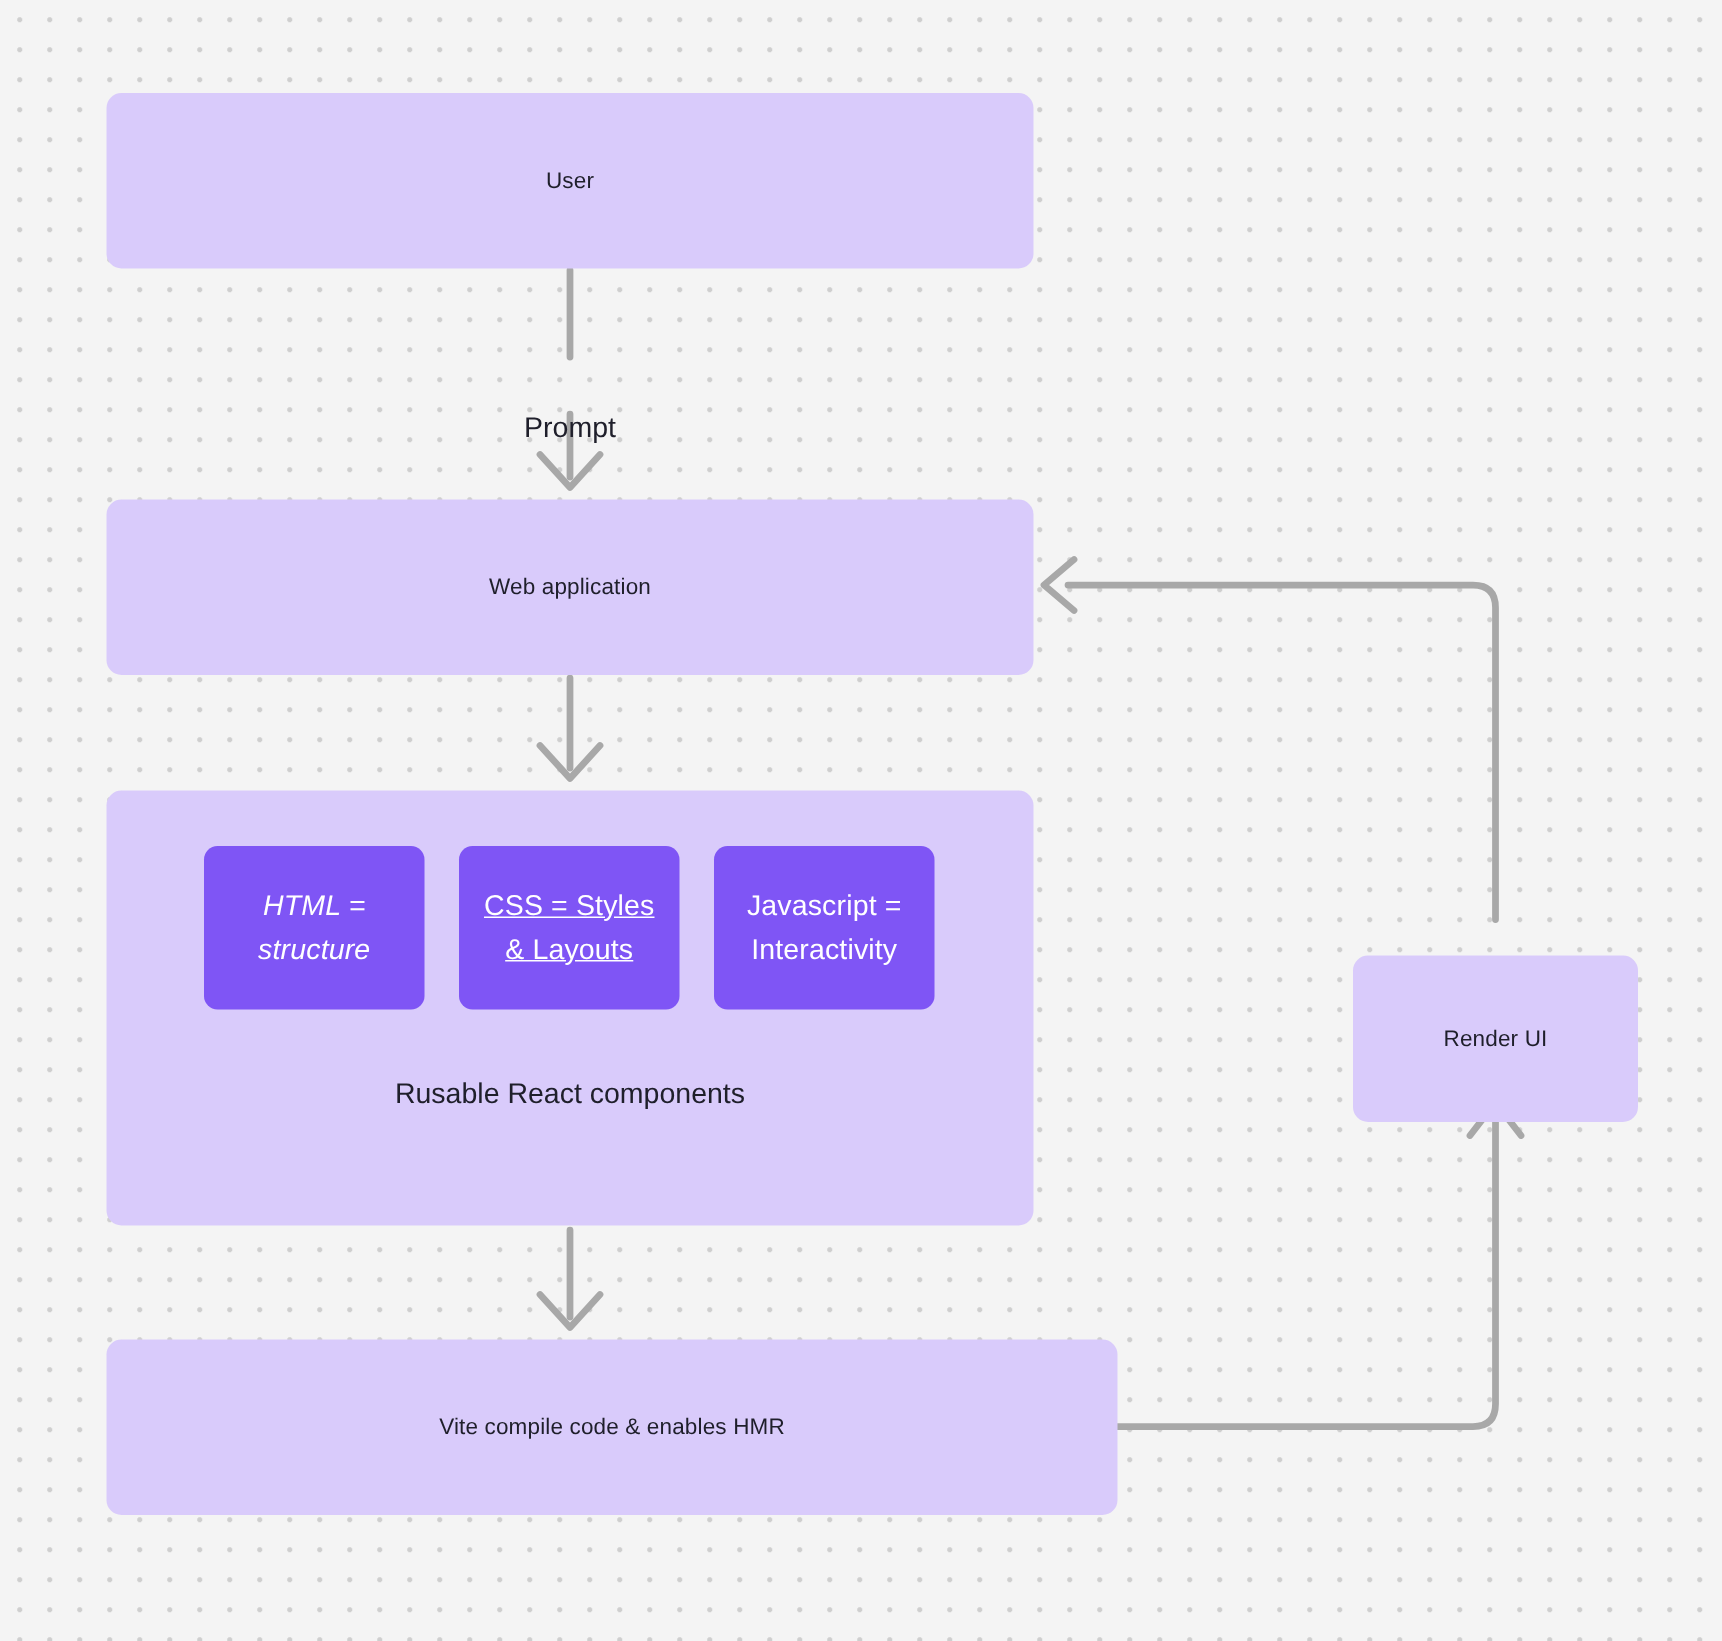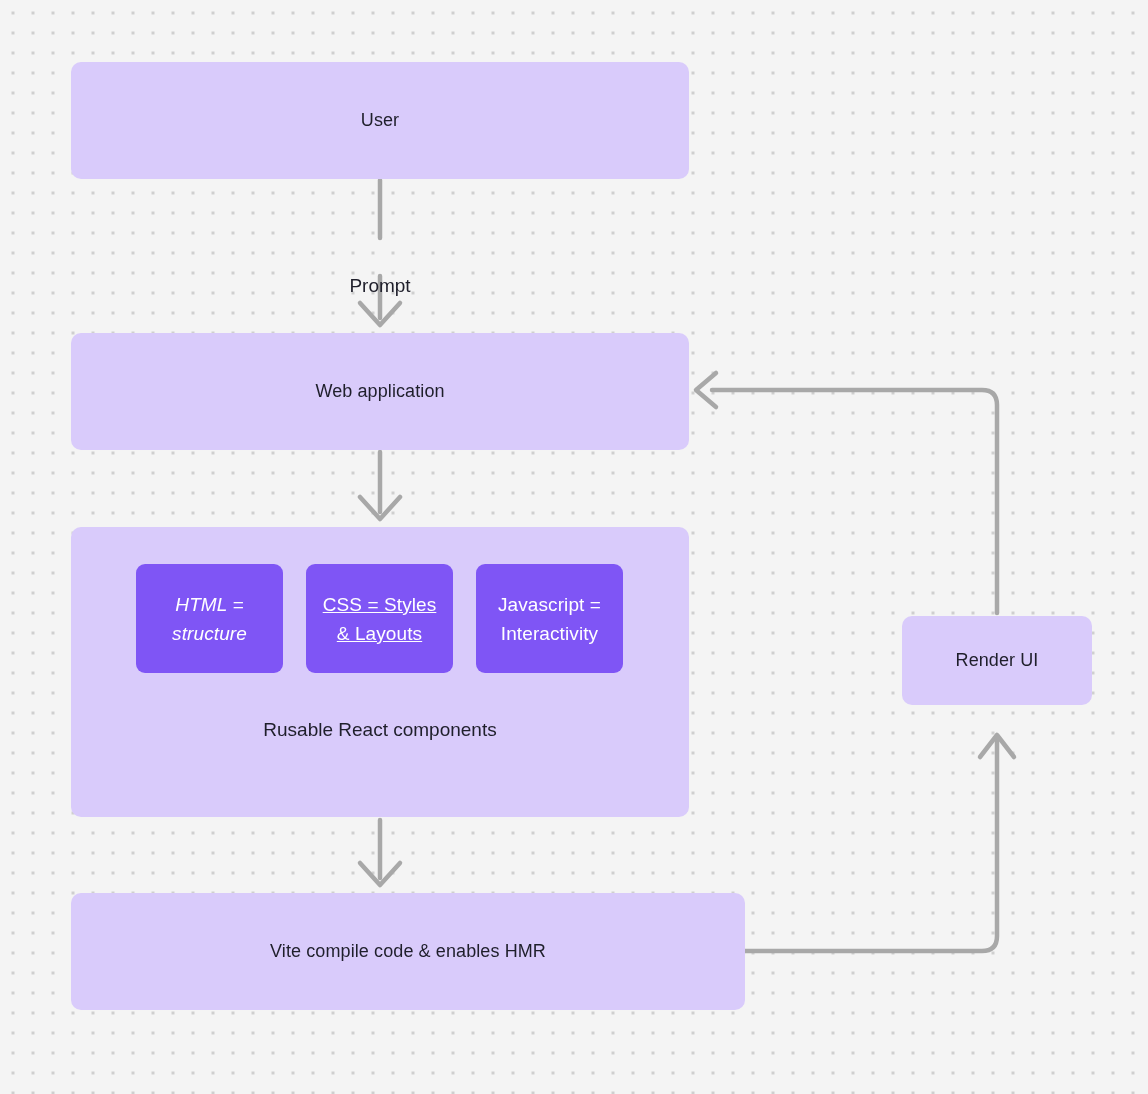--- a/index.html
+++ b/index.html
@@ -39,37 +39,37 @@
     color: #1f1f2b;
   }
 
   .node-dark {
     background-color: #7f55f5;
     color: #ffffff;
     border-radius: 9px;
   }
 
   .node-label {
-    font-size: 18px;
+    font-size: 15px;
     line-height: 29px;
     letter-spacing: 0.1px;
     white-space: pre-line;
   }
 
   .node-dark .node-label {
     font-size: 19px;
     line-height: 29px;
   }
 
   
   #node-user      { left: 71px;  top: 62px;  width: 618px; height: 117px; }
   #node-webapp    { left: 71px;  top: 333px; width: 618px; height: 117px; }
   #node-react     { left: 71px;  top: 527px; width: 618px; height: 290px; }
   #node-vite      { left: 71px;  top: 893px; width: 674px; height: 117px; }
-  #node-render    { left: 902px; top: 616px; width: 190px; height: 89px; }
+  #node-render    { left: 902px; top: 637px; width: 190px; height: 111px; }
 
   #node-html      { left: 136px; top: 564px; width: 147px; height: 109px; font-style: italic; }
   #node-css       { left: 306px; top: 564px; width: 147px; height: 109px; text-decoration: underline; }
   #node-js        { left: 476px; top: 564px; width: 147px; height: 109px; }
 
   #label-react-sub {
     position: absolute;
     left: 71px;
     top: 715px;
     width: 618px;

